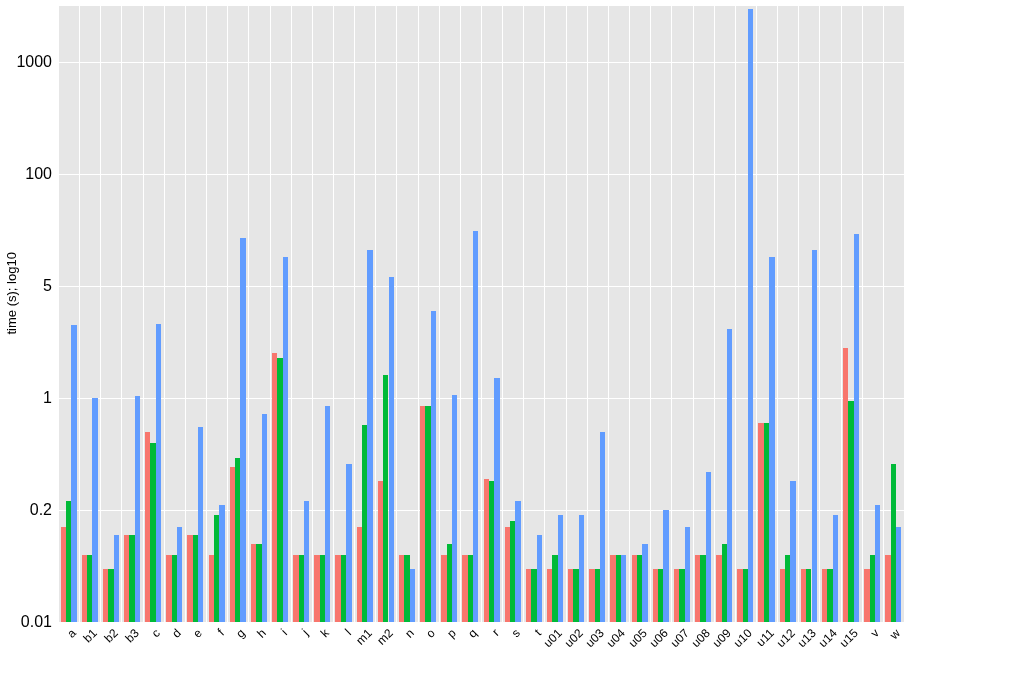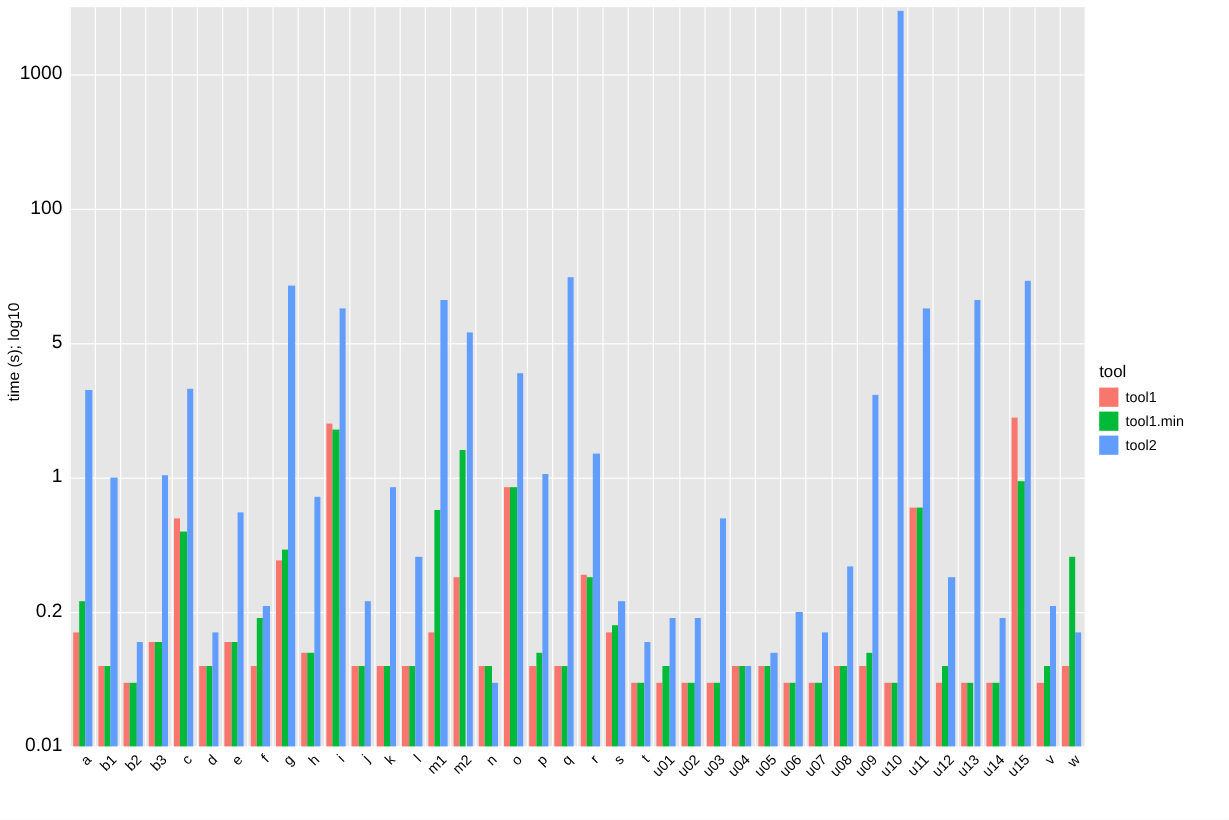--- a/index.html
+++ b/index.html
@@ -311,31 +311,14 @@
       <div class="xtick-label" style="left: 814.275px; width: 0px;"><span style="display: inline-block; transform: translateX(-100%);">v</span></div>
       <div class="bar" title="v / tool1 = 0.03" style="left: 806.238px; width: 5.358px; height: 53.4376px; background: rgb(248, 118, 109);"></div>
       <div class="bar" title="v / tool1.min = 0.04" style="left: 811.596px; width: 5.358px; height: 67.4307px; background: rgb(0, 186, 56);"></div>
       <div class="bar" title="v / tool2 = 0.11" style="left: 816.954px; width: 5.358px; height: 116.636px; background: rgb(97, 156, 255);"></div>
       <div class="xtick-label" style="left: 835.425px; width: 0px;"><span style="display: inline-block; transform: translateX(-100%);">w</span></div>
       <div class="bar" title="w / tool1 = 0.04" style="left: 827.388px; width: 5.358px; height: 67.4307px; background: rgb(248, 118, 109);"></div>
       <div class="bar" title="w / tool1.min = 0.26" style="left: 832.746px; width: 5.358px; height: 158.477px; background: rgb(0, 186, 56);"></div>
       <div class="bar" title="w / tool2 = 0.07" style="left: 838.104px; width: 5.358px; height: 94.651px; background: rgb(97, 156, 255);"></div>
     </div>
 
-  <div class="legend">
-    <div class="legend-title">tool</div>
-    <div id="legend-items">
-        <div class="legend-item">
-          <div class="swatch" style="background: rgb(248, 118, 109);"></div>
-          <span>tool1</span>
-        </div>
-        <div class="legend-item">
-          <div class="swatch" style="background: rgb(0, 186, 56);"></div>
-          <span>tool1.min</span>
-        </div>
-        <div class="legend-item">
-          <div class="swatch" style="background: rgb(97, 156, 255);"></div>
-          <span>tool2</span>
-        </div>
-      </div>
-  </div>
 
 </div>
 
 </body></html>

